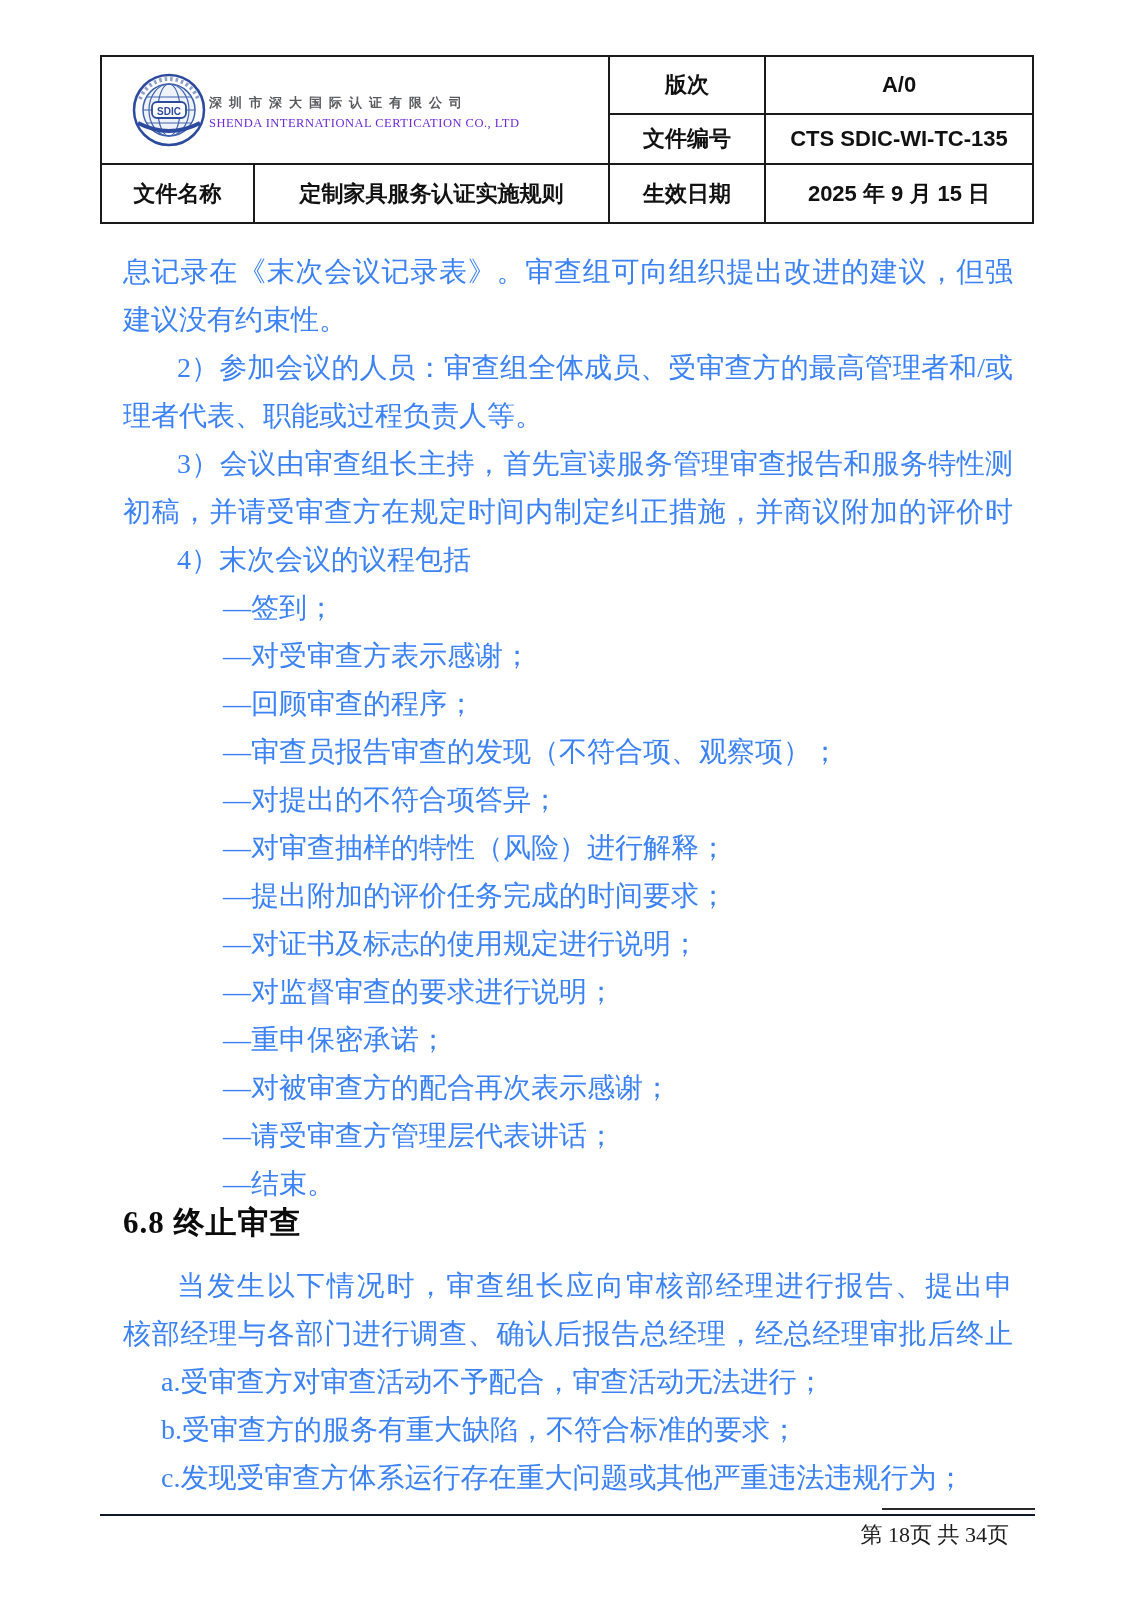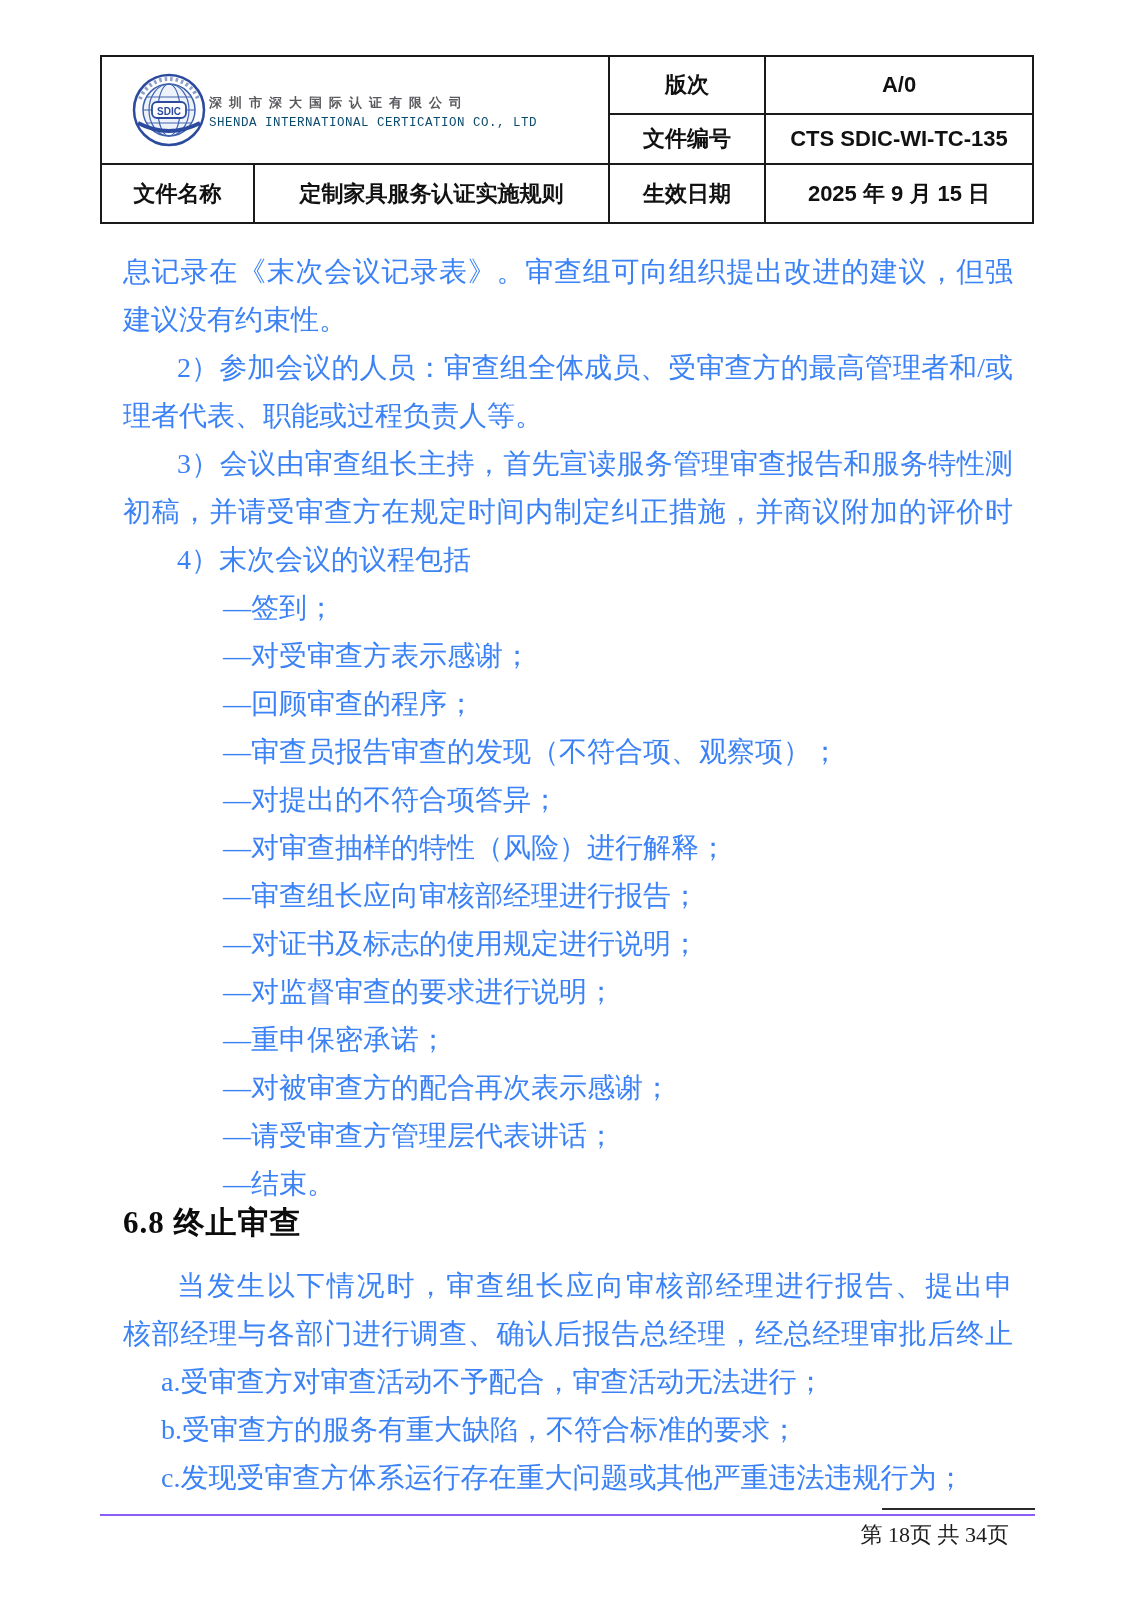--- a/index.html
+++ b/index.html
@@ -34,23 +34,23 @@
     display: flex; align-items: center; justify-content: flex-start;
     padding-left: 30px; gap: 3px; box-sizing: border-box;
   }
   .company-text { display: flex; flex-direction: column; margin-top: 4px; }
   .company-cn {
     font-family: "Liberation Sans", sans-serif;
     font-weight: 700; font-size: 13px; letter-spacing: 7px;
     color: #58595d; white-space: nowrap;
   }
   .company-en {
-    font-family: Liberation Mono, monospace;
+    font-family: Liberation Serif, serif;
     font-weight: 400; font-size: 12.5px; letter-spacing: 0.5px;
-    color: #0c4a6e; margin-top: 4px; white-space: nowrap;
+    color: #6d28d9; margin-top: 4px; white-space: nowrap;
   }
   .name-label { grid-column: 1; grid-row: 3; }
   .name-value { grid-column: 2; grid-row: 3; }
   .ver-label  { grid-column: 3; grid-row: 1; }
   .ver-value  { grid-column: 4; grid-row: 1; }
   .no-label   { grid-column: 3; grid-row: 2; }
   .no-value   { grid-column: 4; grid-row: 2; }
   .date-label { grid-column: 3; grid-row: 3; }
   .date-value { grid-column: 4; grid-row: 3; }
 
@@ -77,21 +77,21 @@
   .line.heading {
     font-size: 31px; font-weight: 700;
     height: 46px; line-height: 46px;
     margin-top: -8px; margin-bottom: 16px;
     letter-spacing: 1px; color: #0c0c0c;
   }
 
   
   .doc-footer {
     position: absolute; left: 100px; top: 1514px; width: 935px;
-    border-top: 2px solid #8b5cf6;
+    border-top: 2px solid #0f172a;
   }
   .footer-rule-right {
     position: absolute; right: 0; top: -8px;
     width: 153px; height: 2px; background: #2a2a2a;
   }
   .page-number {
     text-align: right; padding-right: 26px;
     font-size: 22px; color: #1c1c1c; margin-top: 4px;
     font-family: "Liberation Serif", "DejaVu Serif", serif;
   }
@@ -141,21 +141,21 @@
     <div class="line ind-none">理者代表、职能或过程负责人等。</div>
     <div class="line ind-para fill">3）会议由审查组长主持，首先宣读服务管理审查报告和服务特性测评</div>
     <div class="line ind-none fill">初稿，并请受审查方在规定时间内制定纠正措施，并商议附加的评价时间。</div>
     <div class="line ind-para">4）末次会议的议程包括</div>
     <div class="line ind-dash">—签到；</div>
     <div class="line ind-dash">—对受审查方表示感谢；</div>
     <div class="line ind-dash">—回顾审查的程序；</div>
     <div class="line ind-dash">—审查员报告审查的发现（不符合项、观察项）；</div>
     <div class="line ind-dash">—对提出的不符合项答异；</div>
     <div class="line ind-dash">—对审查抽样的特性（风险）进行解释；</div>
-    <div class="line ind-dash">—审查组长应向审核部经理进行报告；</div>
+    <div class="line ind-dash">—提出附加的评价任务完成的时间要求；</div>
     <div class="line ind-dash">—对证书及标志的使用规定进行说明；</div>
     <div class="line ind-dash">—对监督审查的要求进行说明；</div>
     <div class="line ind-dash">—重申保密承诺；</div>
     <div class="line ind-dash">—对被审查方的配合再次表示感谢；</div>
     <div class="line ind-dash">—请受审查方管理层代表讲话；</div>
     <div class="line ind-dash">—结束。</div>
     <div class="line heading">6.8 终止审查</div>
     <div class="line ind-para fill">当发生以下情况时，审查组长应向审核部经理进行报告、提出申请，审</div>
     <div class="line ind-none fill">核部经理与各部门进行调查、确认后报告总经理，经总经理审批后终止审查：</div>
     <div class="line ind-item">a.受审查方对审查活动不予配合，审查活动无法进行；</div>

